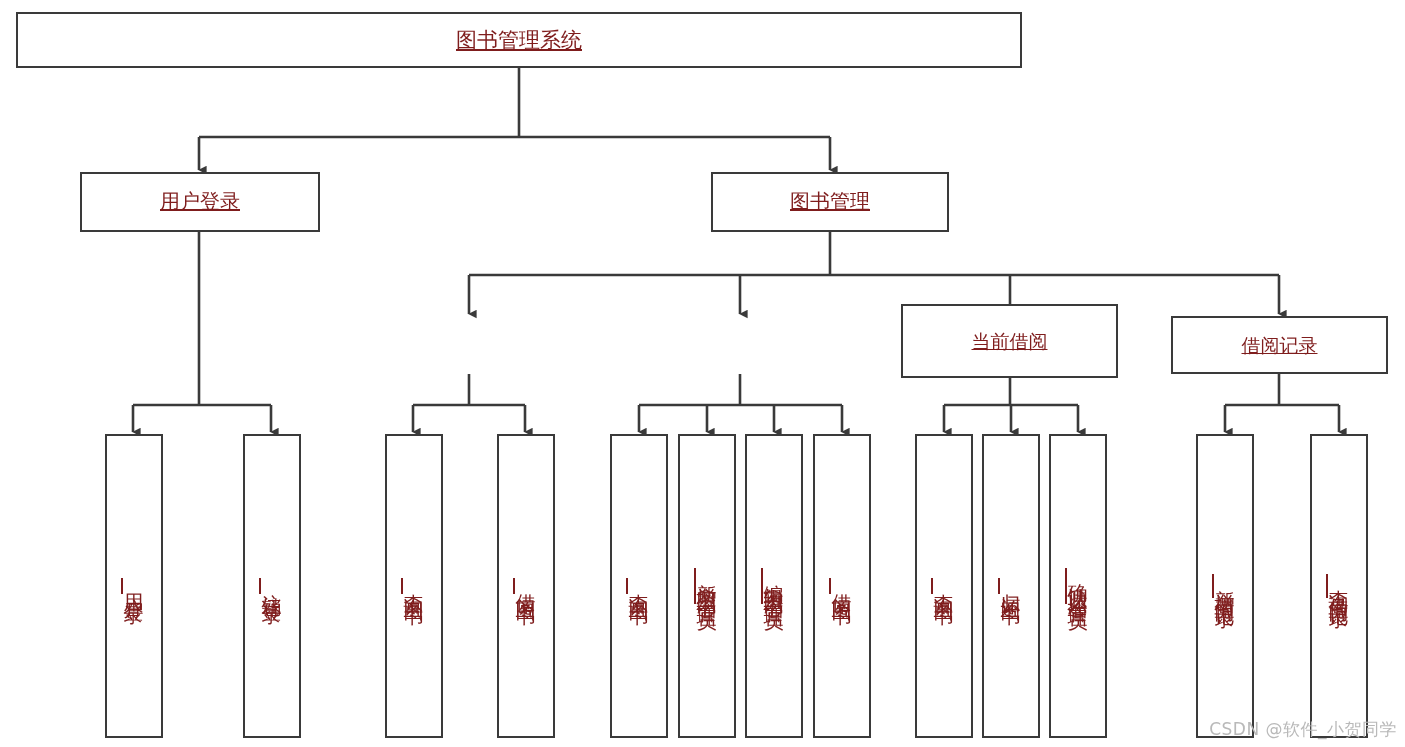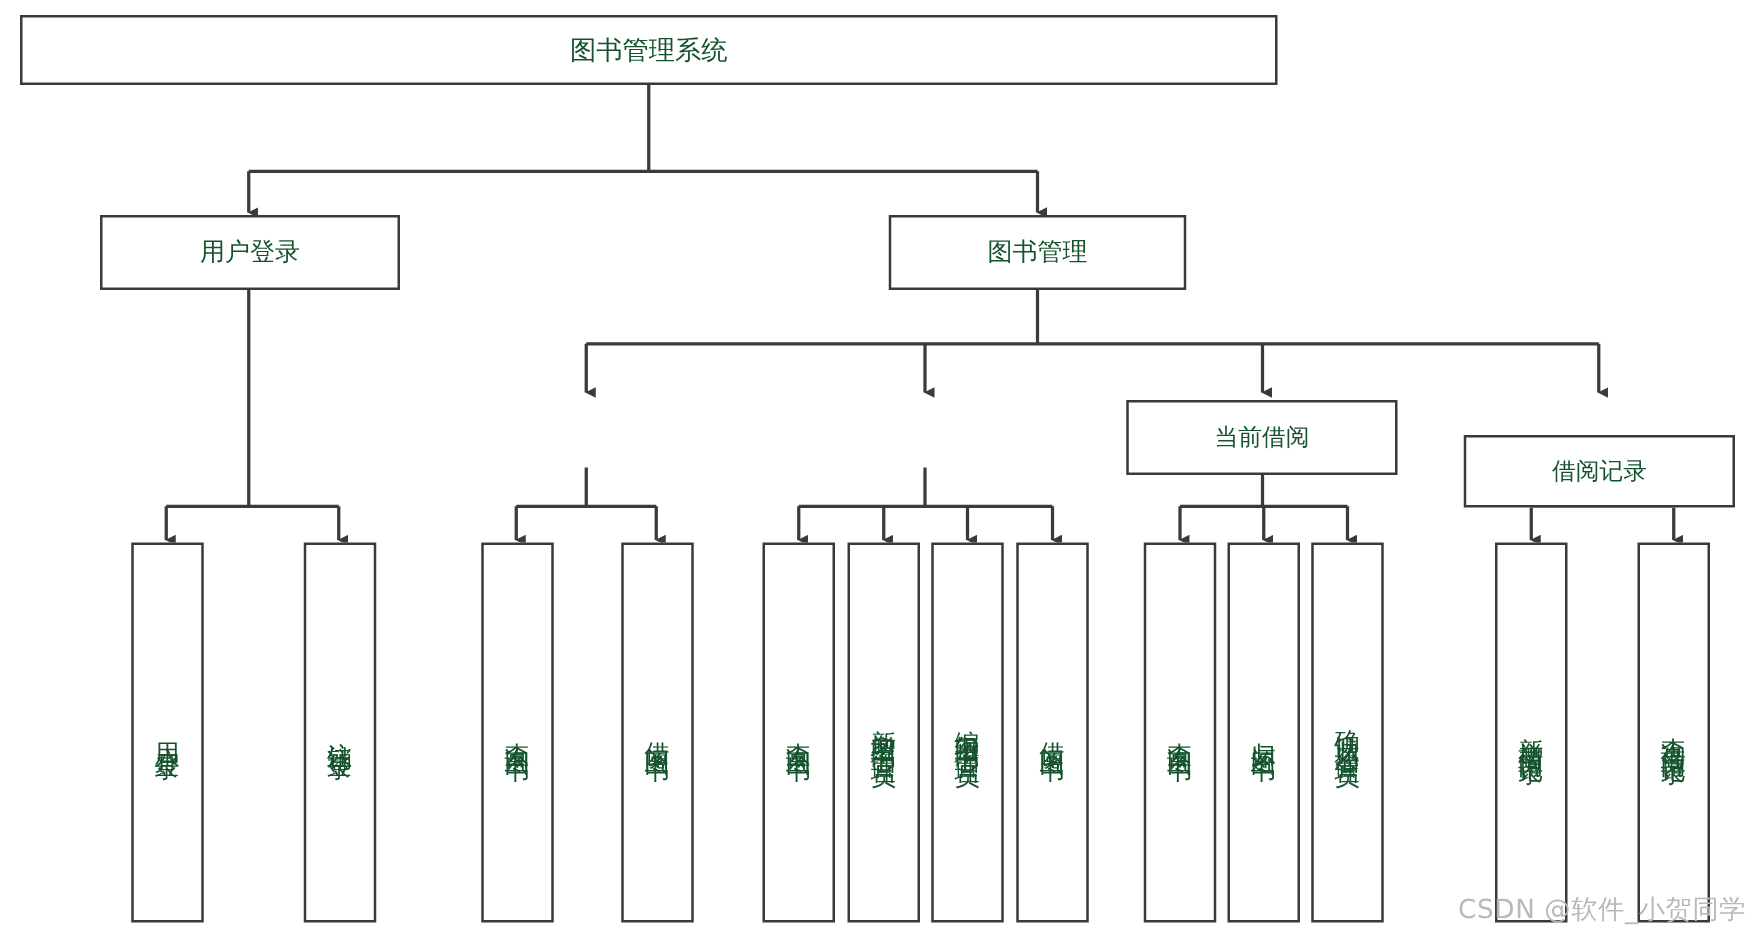--- a/index.html
+++ b/index.html
@@ -23,44 +23,45 @@
     position:absolute;
     box-sizing:border-box;
     background:#ffffff;
     border:2px solid #3a3a3a;
     display:flex;
     align-items:center;
     justify-content:center;
     z-index:2;
   }
   .node .label{
-    color:#14532d;
+    color:#7f1d1d;
     line-height:1.18;
     text-align:center;
     white-space:nowrap;
+    text-decoration:underline;
   }
   .node.root .label{ font-size:21px; }
   .node.lvl2 .label{ font-size:20px; }
   .node.lvl3 .label{ font-size:19px; }
   .node.leaf{
     border-width:2px;
   }
   .node.leaf .label{
     font-size:20px;
     writing-mode:vertical-rl;
     text-orientation:upright;
     letter-spacing:4px;
     white-space:nowrap;
     line-height:1;
   }
   .watermark{
     position:absolute;
     right:8px;
     bottom:6px;
-    font-size:21px;
+    font-size:17px;
     color:#b9b9b9;
     letter-spacing:0.5px;
     z-index:5;
     white-space:nowrap;
   }
 </style>
 </head>
 <body>
 
 <div id="canvas">
@@ -121,24 +122,24 @@
     <span class="label">图书管理系统</span>
   </div>
 
   <div class="node lvl2" style="left:80px; top:172px; width:240px; height:60px;">
     <span class="label">用户登录</span>
   </div>
   <div class="node lvl2" style="left:711px; top:172px; width:238px; height:60px;">
     <span class="label">图书管理</span>
   </div>
 
-  <div class="node lvl3" style="left:901px; top:320px; width:217px; height:60px;">
+  <div class="node lvl3" style="left:901px; top:304px; width:217px; height:74px;">
     <span class="label">当前借阅</span>
   </div>
-  <div class="node lvl3" style="left:1171px; top:316px; width:217px; height:58px;margin-top:32px;">
+  <div class="node lvl3" style="left:1171px; top:316px; width:217px; height:58px;">
     <span class="label">借阅记录</span>
   </div>
 
   <div class="node leaf" style="left:105px; top:434px; width:58px; height:304px;">
     <span class="label">用户登录</span>
   </div>
   <div class="node leaf" style="left:243px; top:434px; width:58px; height:304px;">
     <span class="label">注销登录</span>
   </div>
 

